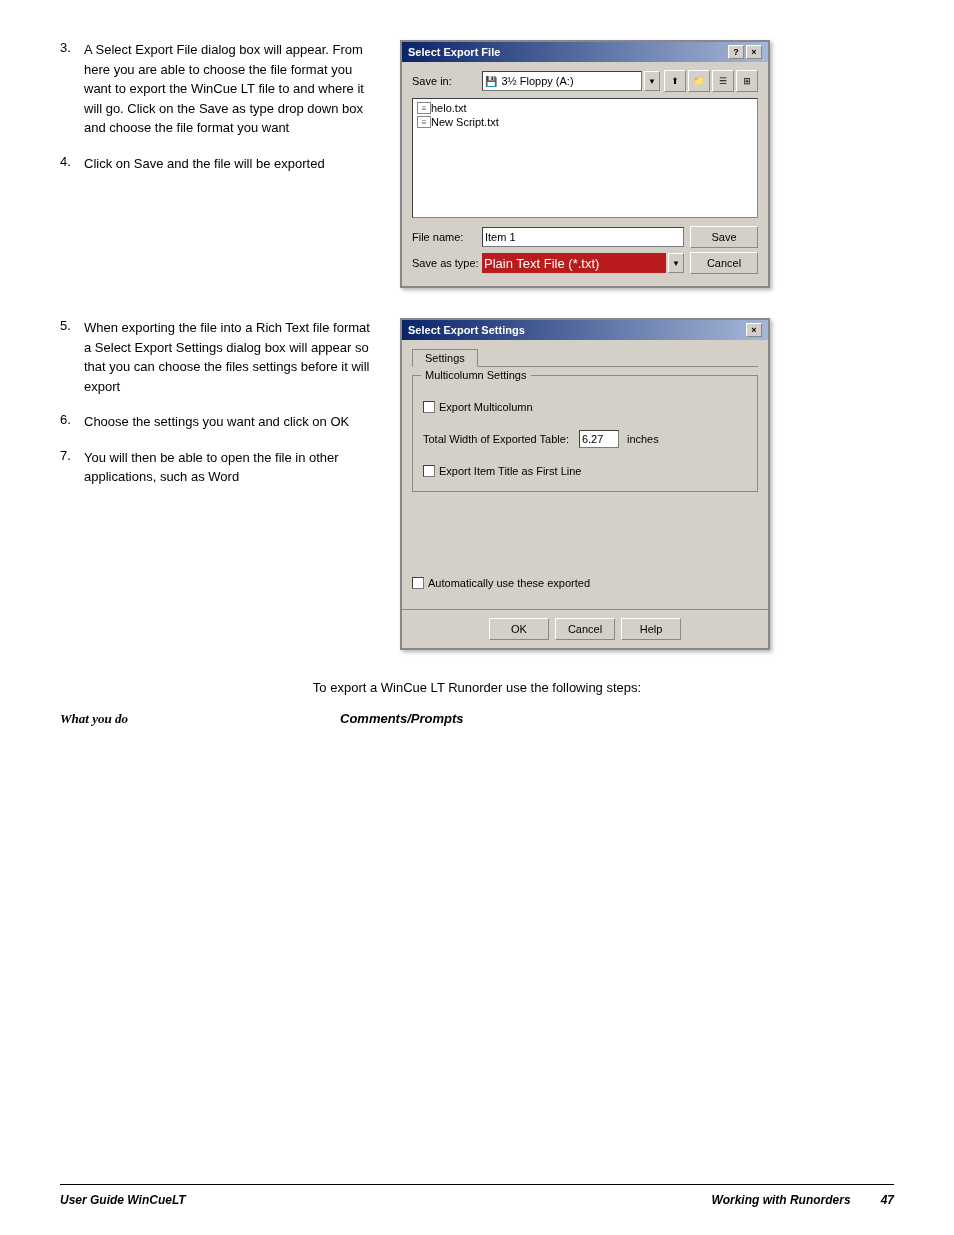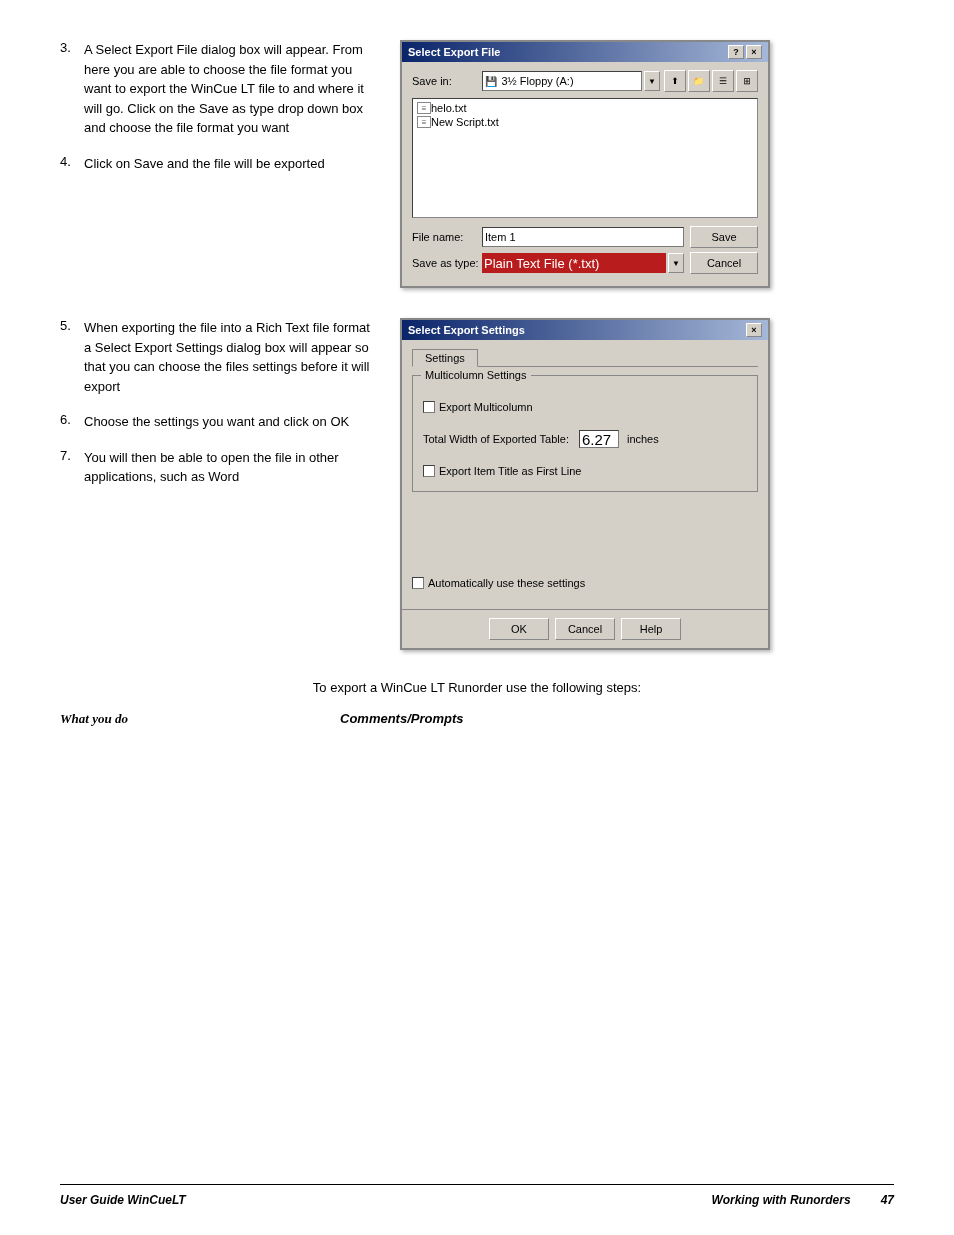--- a/index.html
+++ b/index.html
@@ -320,21 +320,21 @@
       justify-content: center;
       flex-shrink: 0;
     }
 
     .win-textfield {
       height: 18px;
       border: 1px solid #7a7a7a;
       border-top-color: #404040;
       border-left-color: #404040;
       background: #fff;
-      font-size: 15px;
+      font-size: 11px;
       padding: 0 2px;
       width: 40px;
     }
 
     .win-dialog-footer {
       display: flex;
       justify-content: center;
       gap: 6px;
       padding: 8px;
       border-top: 1px solid #888;
@@ -547,21 +547,21 @@
               <div class="win-checkbox-row">
                 <div class="win-checkbox"></div>
                 <span>Export Item Title as First Line</span>
               </div>
             </div>
 
             <div style="height: 60px;"></div>
 
             <div class="win-checkbox-row" style="margin-bottom: 8px;">
               <div class="win-checkbox"></div>
-              <span>Automatically use these settings</span>
+              <span>Automatically use these exported</span>
             </div>
           </div>
 
           <div class="win-dialog-footer">
             <div class="win-footer-btn">OK</div>
             <div class="win-footer-btn">Cancel</div>
             <div class="win-footer-btn">Help</div>
           </div>
         </div>
       </div>

